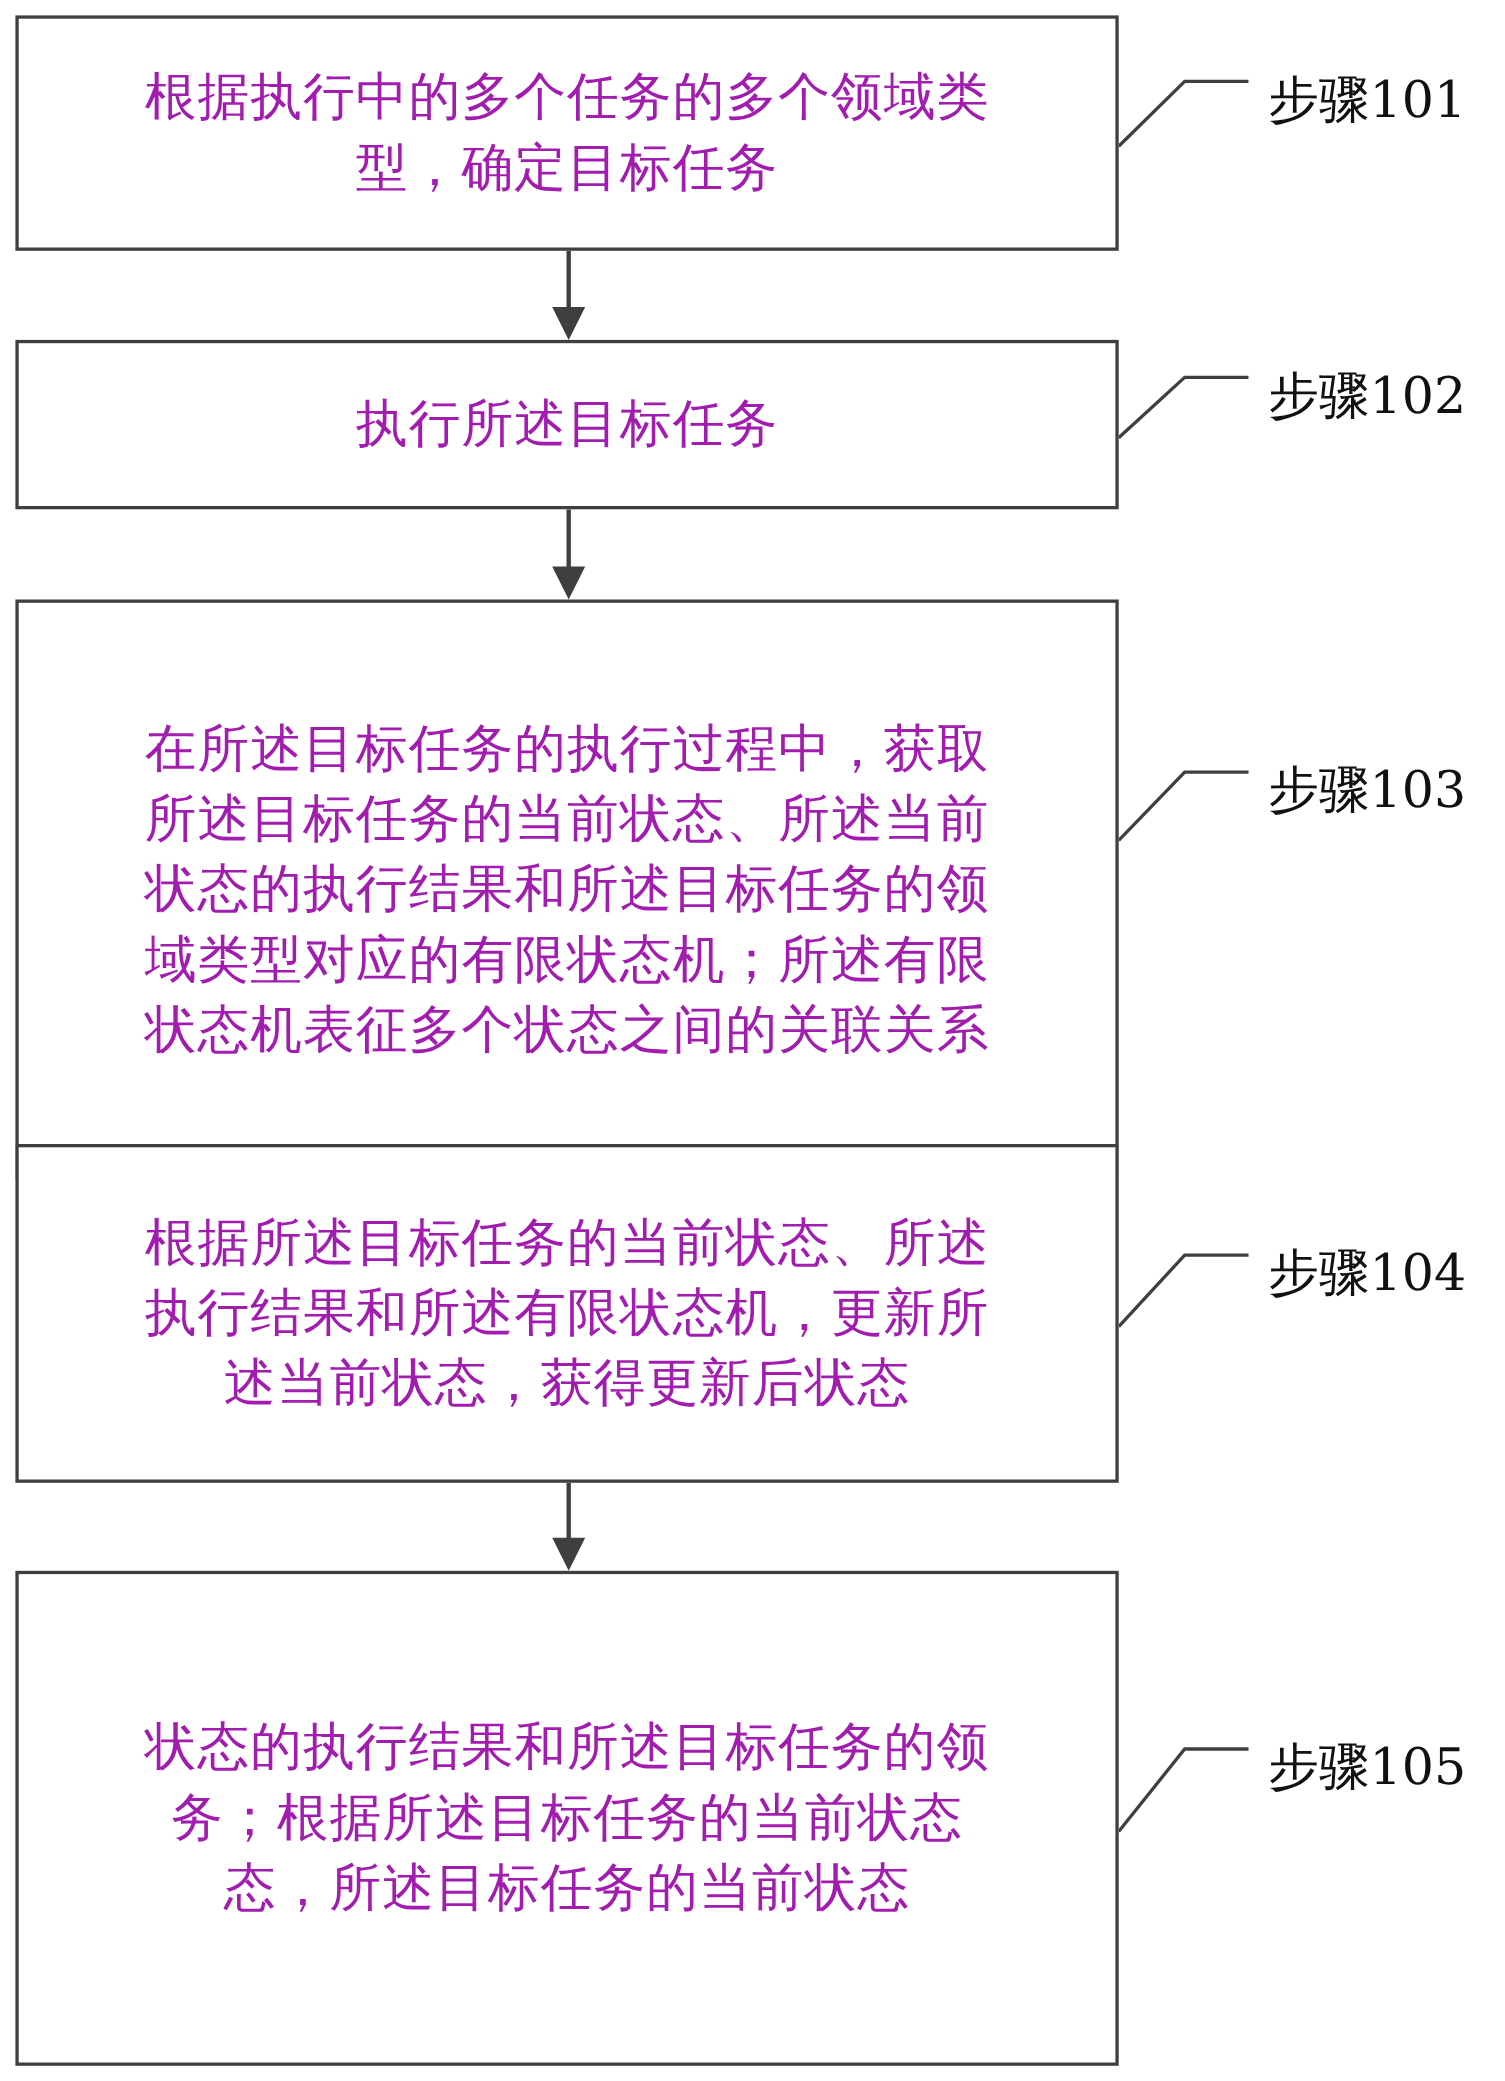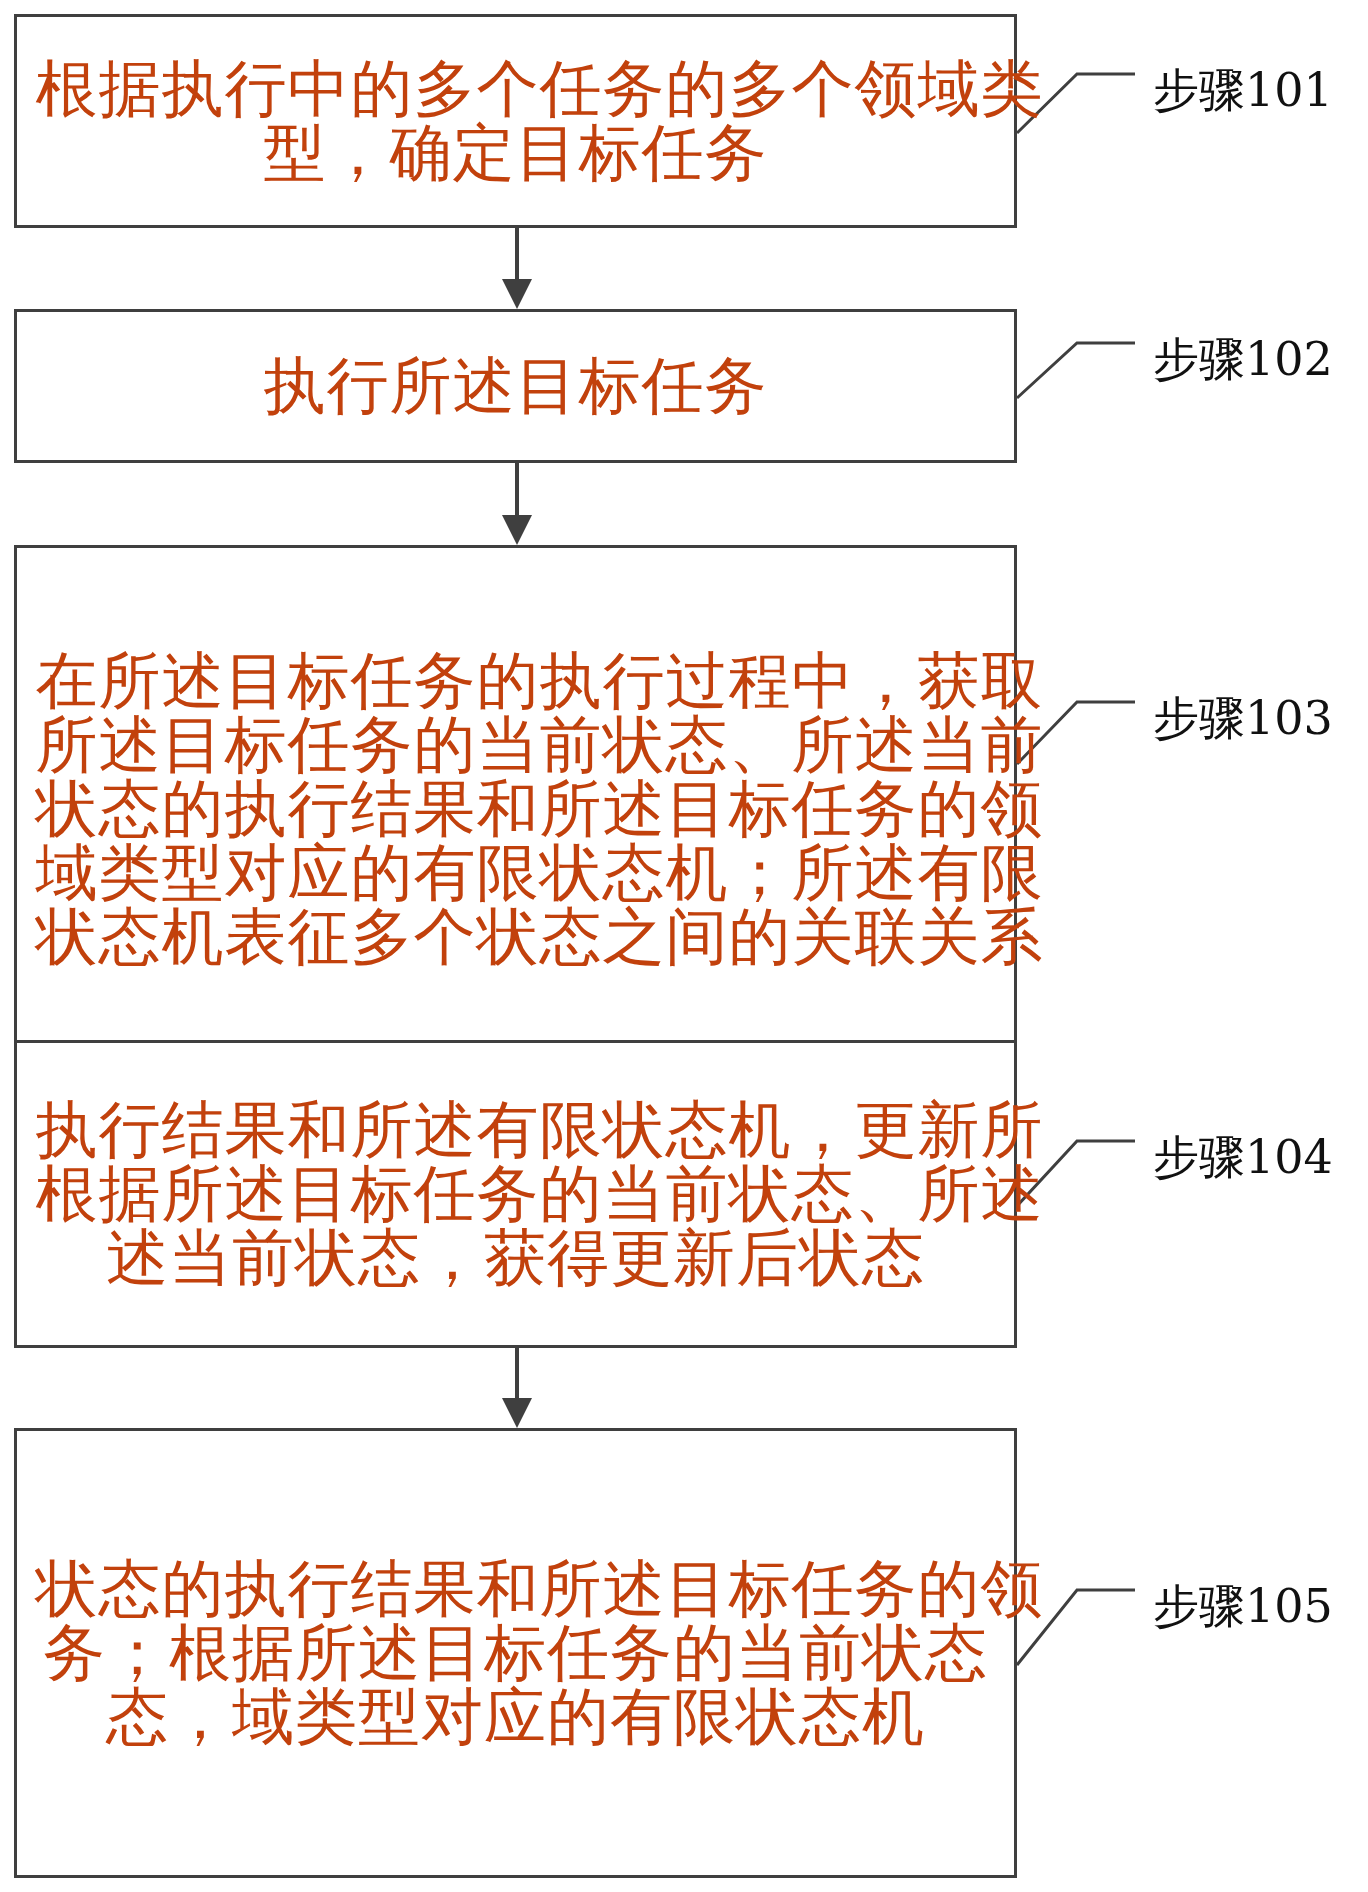--- a/index.html
+++ b/index.html
@@ -1,22 +1,22 @@
 <!DOCTYPE html>
 <html><head>
   <meta charset="utf-8">
   <style>
     html, body { margin: 0; padding: 0; background: #ffffff; }
     body { width: 1368px; height: 1892px; position: relative; overflow: hidden;
            font-family: "DejaVu Serif", "Liberation Serif", serif; color: #111111; }
     .box { position: absolute; left: 14px; width: 1003px; box-sizing: border-box;
            border: 3px solid #3f3f3f; background: #ffffff;
            display: flex; align-items: center; justify-content: center; }
-    .box-text { width: 960px; text-align: center; font-size: 62px; line-height: 64px;
-                letter-spacing: 1px; color: #c2410c; }
+    .box-text { width: 960px; text-align: center; font-size: 47px; line-height: 64px;
+                letter-spacing: 1px; color: #a21caf; }
     .box-text .ln { display: block; white-space: nowrap; }
     .step-label { position: absolute; left: 1153px; font-size: 46px; line-height: 56px;
                   color: #111111; white-space: nowrap; }
     svg.connectors { position: absolute; left: 0; top: 0; width: 1368px; height: 1892px; pointer-events: none; }
   </style>
 </head>
 <body>
 
 <svg class="connectors" xmlns="http://www.w3.org/2000/svg">
   <defs>
@@ -68,31 +68,31 @@
     <span class="ln">在所述目标任务的执行过程中，获取</span>
     <span class="ln">所述目标任务的当前状态、所述当前</span>
     <span class="ln">状态的执行结果和所述目标任务的领</span>
     <span class="ln">域类型对应的有限状态机；所述有限</span>
     <span class="ln">状态机表征多个状态之间的关联关系</span>
   </div>
 </div>
 
 <div class="box" style="top:1040px;height:308px;">
   <div class="box-text">
+    <span class="ln">根据所述目标任务的当前状态、所述</span>
     <span class="ln">执行结果和所述有限状态机，更新所</span>
-    <span class="ln">根据所述目标任务的当前状态、所述</span>
     <span class="ln">述当前状态，获得更新后状态</span>
   </div>
 </div>
 
 <div class="box" style="top:1428px;height:450px;">
   <div class="box-text">
     <span class="ln">状态的执行结果和所述目标任务的领</span>
     <span class="ln">务；根据所述目标任务的当前状态</span>
-    <span class="ln">态，域类型对应的有限状态机</span>
+    <span class="ln">态，所述目标任务的当前状态</span>
   </div>
 </div>
 
 <div class="step-label" style="top:62px;">步骤101</div>
 <div class="step-label" style="top:331px;">步骤102</div>
 <div class="step-label" style="top:690px;">步骤103</div>
 <div class="step-label" style="top:1129px;">步骤104</div>
 <div class="step-label" style="top:1578px;text-align:center;">步骤105</div>
 
 </body></html>

